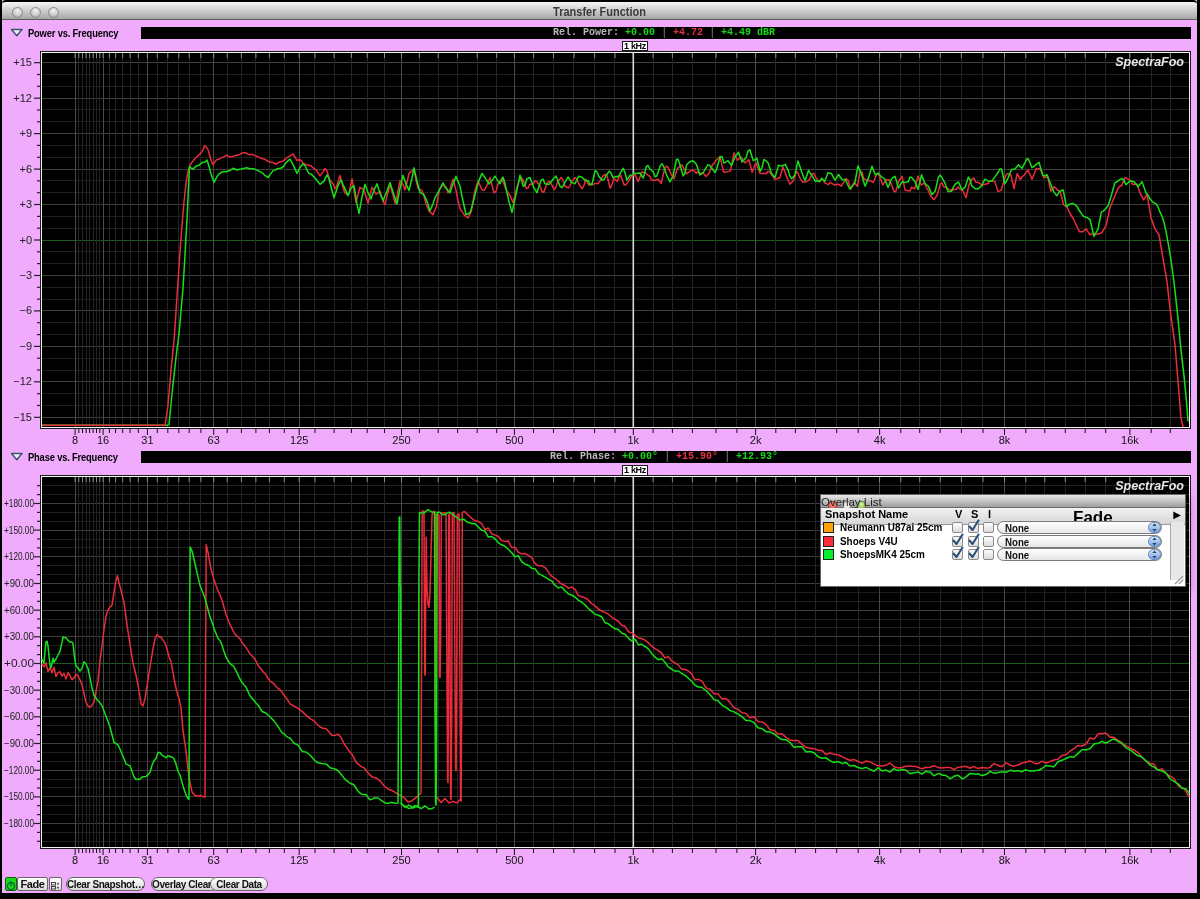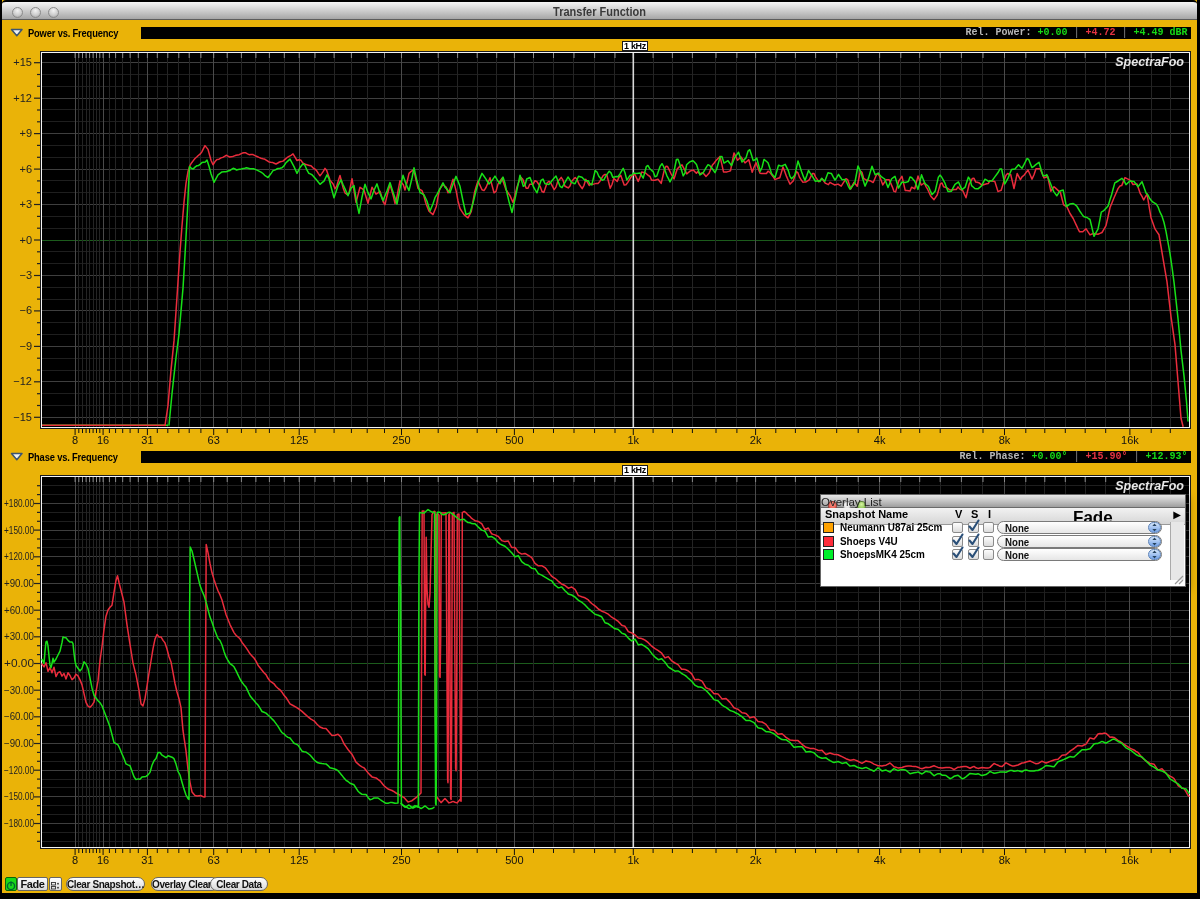--- a/index.html
+++ b/index.html
@@ -1,20 +1,20 @@
 <!DOCTYPE html>
 <html><head><meta charset="utf-8"><style>
 *{margin:0;padding:0;box-sizing:border-box}
 body{width:1200px;height:899px;position:relative;background:#000;font-family:"Liberation Sans",sans-serif;overflow:hidden}
-.page{position:absolute;left:2px;top:0;width:1195px;height:893px;background:#eab308}
+.page{position:absolute;left:2px;top:0;width:1195px;height:893px;background:#f0abfc}
 .titlebar{position:absolute;left:0;top:0;width:100%;height:20px;background:linear-gradient(#f5f5f5,#a6a6a6);border-top:2px solid #000;border-bottom:1px solid #5c5c5c;border-radius:4px 4px 0 0}
 .tl{position:absolute;top:4.5px;width:11px;height:11px;border-radius:50%;background:radial-gradient(circle at 50% 30%,#f2f2f2,#cacaca 60%,#9a9a9a);border:1.3px solid #8b8b8b}
 .title{position:absolute;top:3px;width:100%;text-align:center;font-size:12.5px;font-weight:bold;color:#3a3a3a;transform:scaleX(0.88)}
 .seclabel{position:absolute;font-size:11px;font-weight:bold;color:#000;letter-spacing:-0.2px;transform:scaleX(0.85);transform-origin:left center;white-space:nowrap}
-.blackbar{position:absolute;left:138.5px;width:1050px;height:11.5px;background:#000;color:#b8b8b8;font-family:"Liberation Mono",monospace;font-size:10px;font-weight:bold;letter-spacing:0px;text-align:right;line-height:11.5px;padding-right:3px}
+.blackbar{position:absolute;left:138.5px;width:1050px;height:11.5px;background:#000;color:#b8b8b8;font-family:"Liberation Mono",monospace;font-size:10px;font-weight:bold;letter-spacing:0px;text-align:center;line-height:11.5px;padding-right:3px}
 .khz{position:absolute;width:26px;height:10.5px;background:#fff;border:1px solid #1a1a1a;font-size:9px;font-weight:bold;color:#000;text-align:center;line-height:9.5px;letter-spacing:-0.3px}
 .btn{position:absolute;height:14.5px;background:linear-gradient(#ffffff,#d8d8d8);border:1px solid #666;border-radius:8px;font-size:10px;font-weight:bold;color:#111;text-align:center;line-height:13px;white-space:nowrap;letter-spacing:-0.4px}
 .ovl{position:absolute;left:818px;top:494px;width:366px;height:93px;background:#fff;border:1px solid #666;box-shadow:2px 3px 8px rgba(0,0,0,0.45)}
 .ovlbar{position:absolute;left:0;top:0;width:100%;height:13px;background:linear-gradient(#e8e8e8,#9e9e9e);border-bottom:1px solid #6a6a6a}
 .ovlhdr{position:absolute;left:0;top:13px;width:100%;height:17px;background:linear-gradient(#f2f2f2,#d6d6d6);border-bottom:1px solid #999}
 .olt{position:absolute;top:6px;width:8.5px;height:8.5px;border-radius:50%;border:1px solid rgba(0,0,0,0.35)}
 </style></head><body>
 <div class="page">
 <div class="titlebar">
  <div class="tl" style="left:10px"></div>

